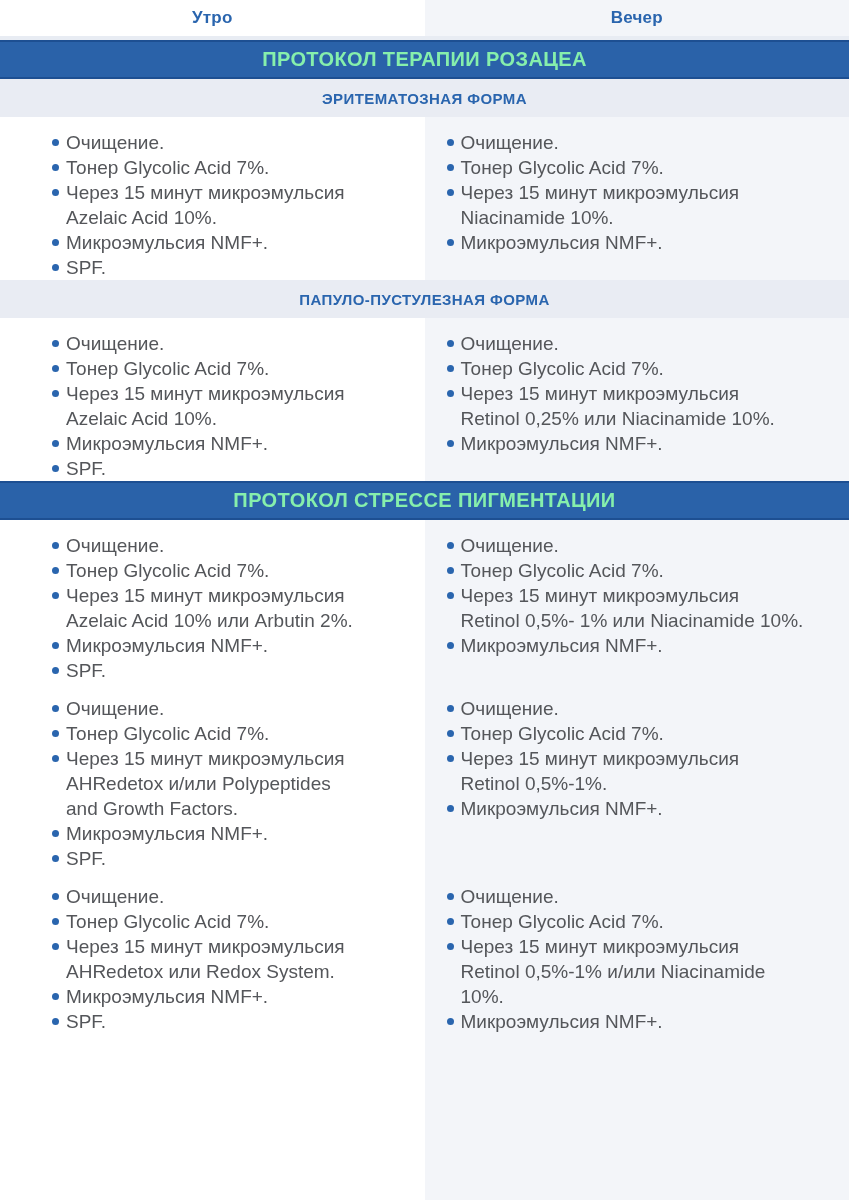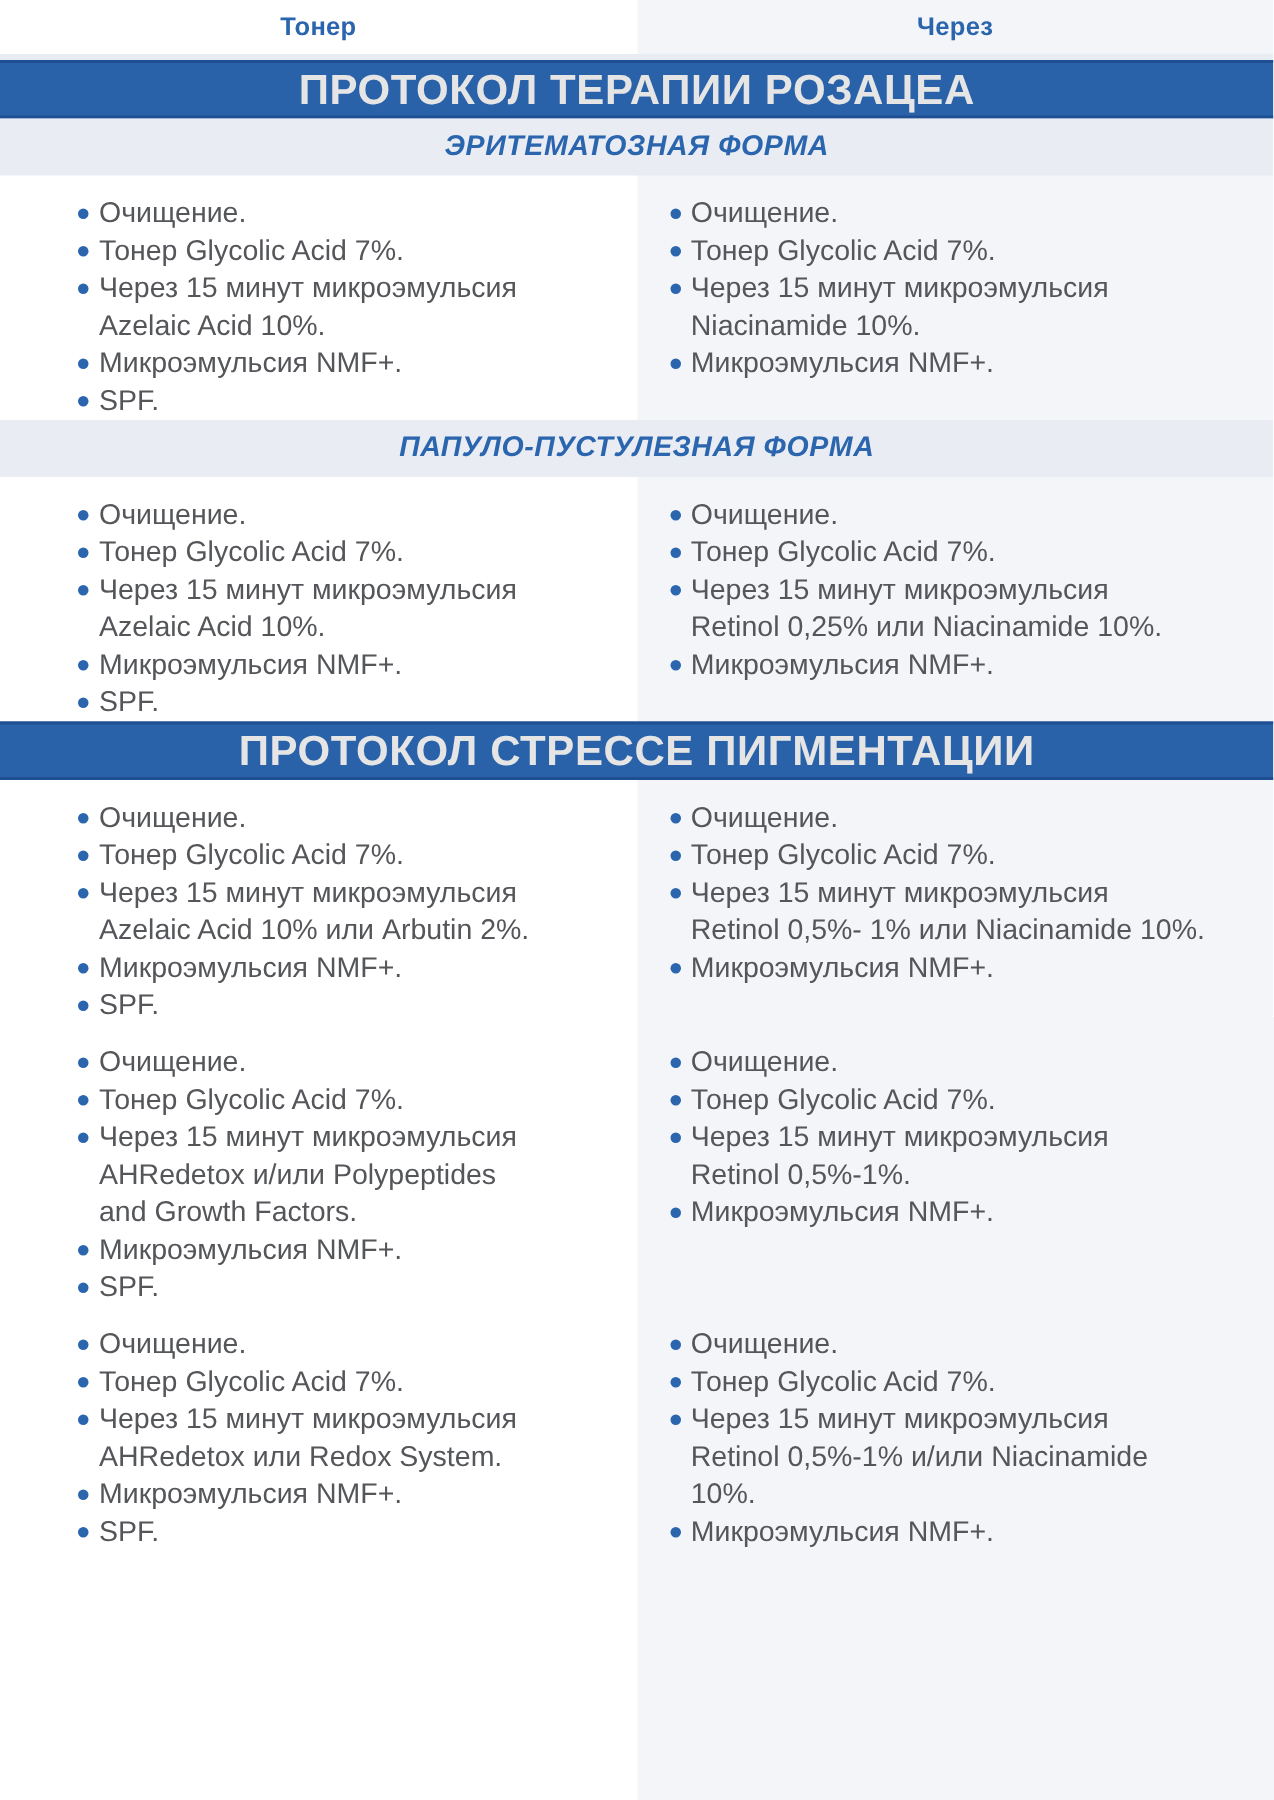--- a/index.html
+++ b/index.html
@@ -38,28 +38,28 @@
   .gap-strip{
     position:relative;z-index:1;
     height:4px;flex:0 0 auto;background:var(--gap-strip);
   }
   .banner{
     position:relative;z-index:1;flex:0 0 auto;
     display:flex;align-items:center;justify-content:center;
     font-weight:bold;letter-spacing:.4px;
   }
   .banner.blue{
-    height:39px;background:var(--banner-blue);color:#e5e5e5;
+    height:39px;background:var(--banner-blue);color:#86efac;
     border-top:2px solid var(--banner-blue-border);
     border-bottom:2px solid var(--banner-blue-border);
-    font-size:28px;
+    font-size:20px;
   }
   .banner.gray{
     height:38px;background:var(--subbanner-bg);
-    color:var(--accent-blue);font-size:19px;font-style:italic;
+    color:var(--accent-blue);font-size:15px;
   }
   .lists-row{
     position:relative;z-index:1;
     display:flex;flex:0 0 auto;justify-content:flex-end;
   }
   .rh1{min-height:155px;}
   .rh2{min-height:152px;}
   .rh3{min-height:162px;}
   .rh4{min-height:186px;}
   .rh-last{flex:1 1 auto;}
@@ -82,22 +82,22 @@
     background:var(--accent-blue);
   }
 </style>
 </head>
 <body>
 
 <div class="page">
   <div class="evening-bg"></div>
 
   <div class="header-row">
-    <div class="hcell">Тонер</div>
-    <div class="hcell">Через</div>
+    <div class="hcell">Утро</div>
+    <div class="hcell">Вечер</div>
   </div>
 
   <div class="gap-strip"></div>
 
   <div class="banner blue">
     <span>ПРОТОКОЛ ТЕРАПИИ РОЗАЦЕА</span>
   </div>
 
   <div class="banner gray">
     <span>ЭРИТЕМАТОЗНАЯ ФОРМА</span>

